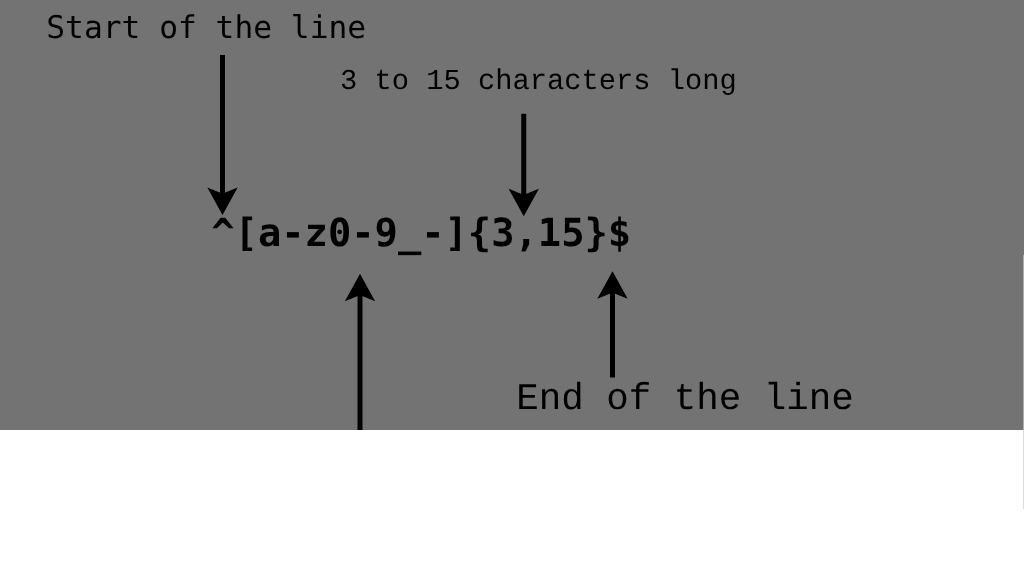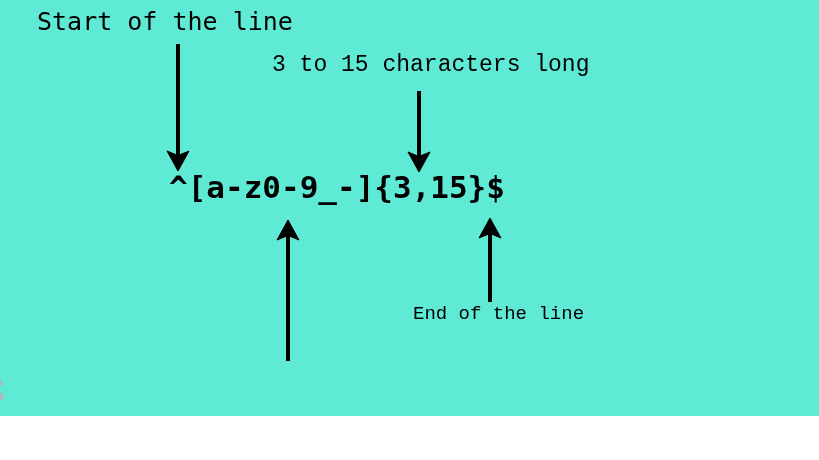--- a/index.html
+++ b/index.html
@@ -3,22 +3,22 @@
 <meta charset="utf-8">
 <style>
   html, body {
     margin: 0;
     padding: 0;
     background: #ffffff;
   }
   .canvas {
     position: relative;
     width: 819px;
-    height: 416px;
-    background: #5eead4;
+    height: 344px;
+    background: #737373;
     overflow: hidden;
     font-family: "DejaVu Sans", sans-serif;
     color: #000000;
   }
   .label {
     position: absolute;
     line-height: 1;
     white-space: nowrap;
     color: #000000;
   }
@@ -41,21 +41,21 @@
   .regex-text {
     left: 169px;
     top: 172px;
     font-size: 31px;
     font-weight: bold;
     letter-spacing: 0px;
   }
   .end-label {
     left: 413px;
     top: 305px;
-    font-size: 19px;
+    font-size: 30px;
     text-align: right;
   }
   .charclass-label {
     left: 13px;
     top: 368px;
     font-size: 23px;
   }
   .arrow-layer {
     position: absolute;
     left: 0;

